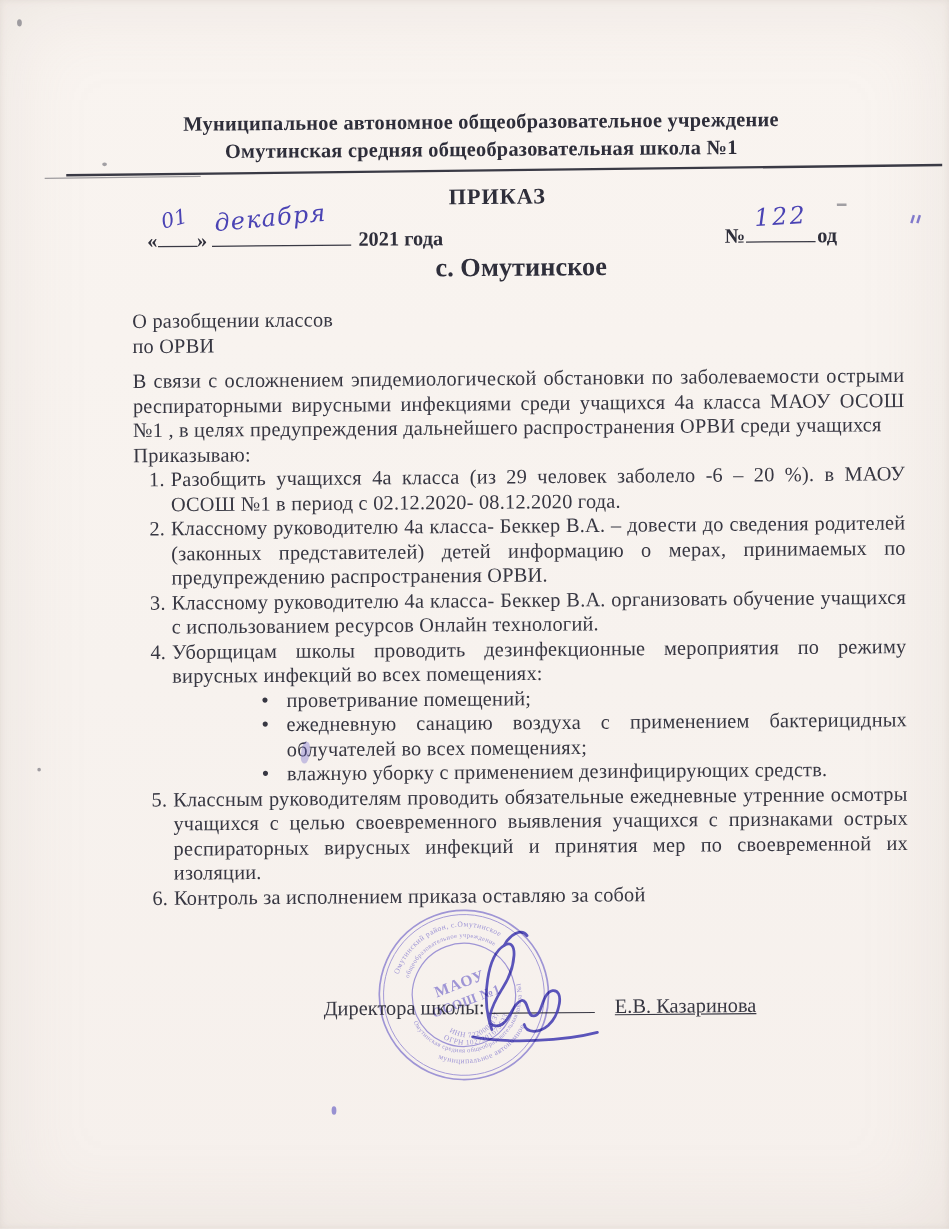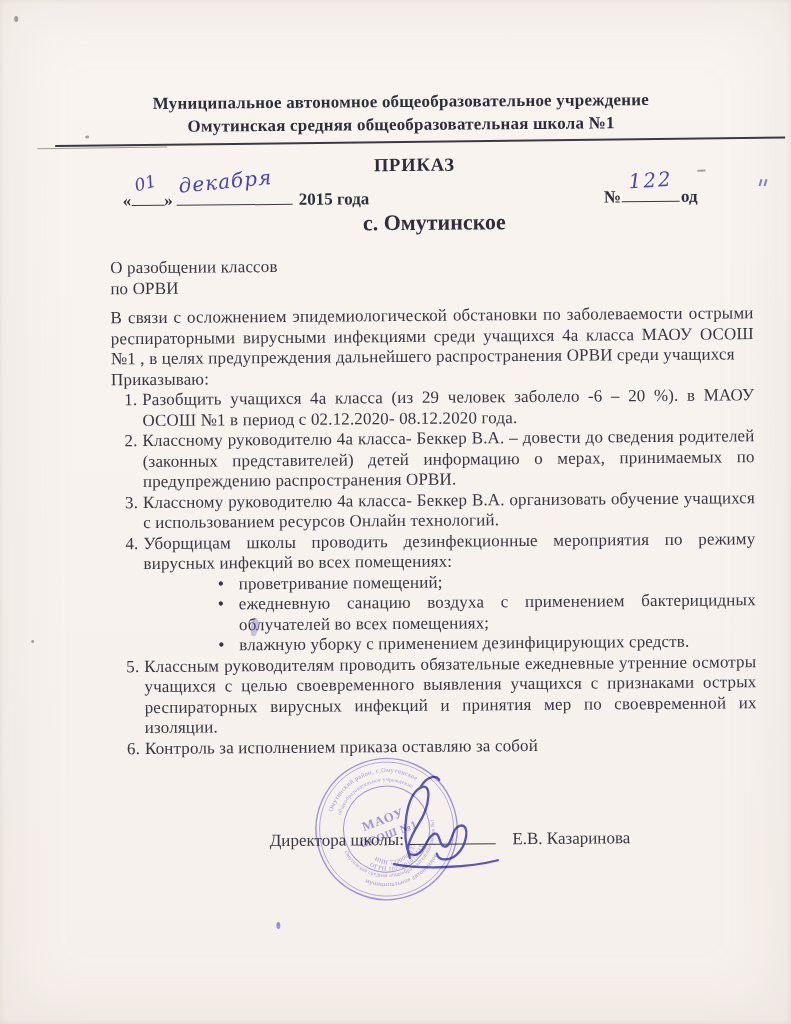--- a/index.html
+++ b/index.html
@@ -63,21 +63,21 @@
   .orderword{margin:0;}
   .order-list{margin:0;padding:0;}
   .item{position:relative;padding-left:31px;text-align:justify;text-align-last:left;}
   .item .num{position:absolute;left:13px;top:0;}
   .bullet{position:relative;margin-left:103px;padding-left:23px;text-align:justify;text-align-last:left;}
   .bullet::before{content:"•";position:absolute;left:2px;top:-1px;font-size:18px;}
 
   
   .sig-row{position:absolute;top:830px;left:267px;white-space:nowrap;font-size:17px;z-index:2;}
   .sig-line{display:inline-block;width:88px;border-bottom:1.4px solid #3a3a45;height:14px;}
-  .sig-name{margin-left:12px;}
+  .sig-name{margin-left:12px;text-decoration:underline;}
   .sig-squiggle{position:absolute;left:383px;top:770px;z-index:3;}
 
   
   .stamp{
     position:absolute;left:308px;top:753px;width:152px;height:152px;
     opacity:.82;mix-blend-mode:multiply;z-index:3;
   }
   .stamp circle{fill:none;stroke:#8b80d0;}
   .stamp text{fill:#8b80d0;font-family:"Liberation Serif",serif;}
   .s-ring1{font-size:6.3px;letter-spacing:.4px;}
@@ -107,21 +107,21 @@
       <div>Муниципальное автономное общеобразовательное учреждение</div>
       <div>Омутинская средняя общеобразовательная школа №1</div>
     </div>
     <div class="rule"></div>
     <div class="rule2"></div>
 
     <div class="doc-title">ПРИКАЗ</div>
 
     <div class="date-row">
       <div class="date-left">
-        <span>«</span><span class="slot day-slot"><span class="hw hw-day">01</span></span><span>»</span><span class="slot month-slot"><span class="hw hw-month">декабря</span></span><span>2015  года</span>
+        <span>«</span><span class="slot day-slot"><span class="hw hw-day">01</span></span><span>»</span><span class="slot month-slot"><span class="hw hw-month">декабря</span></span><span>2021  года</span>
       </div>
       <div class="num-right">
         <span>№</span><span class="slot num-slot"><span class="hw hw-num">122</span></span><span>од</span>
       </div>
     </div>
     <div class="ink-quote"></div>
 
     <div class="place">с. Омутинское</div>
 
     <div class="bodytext">

